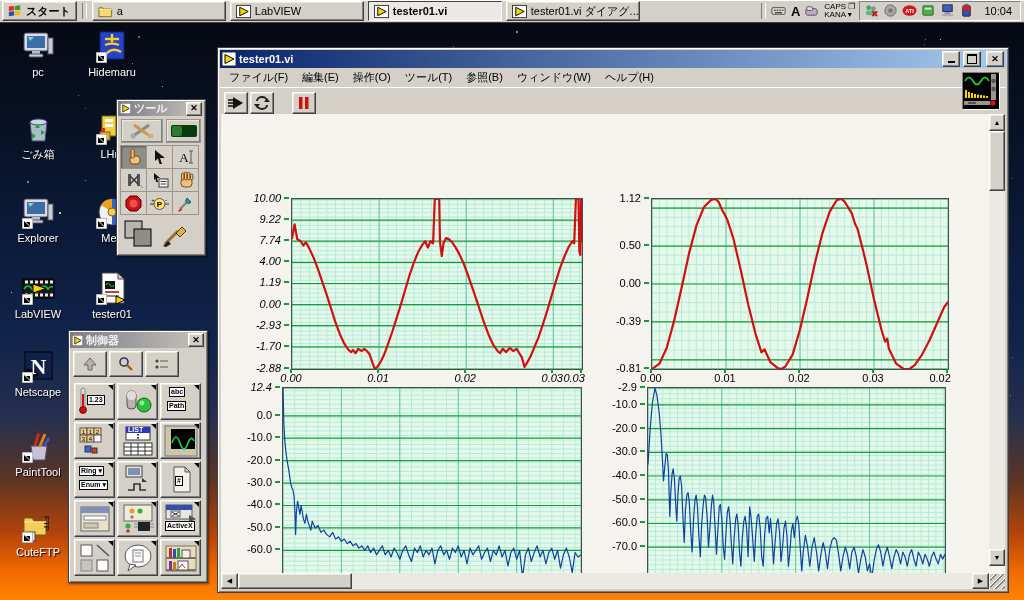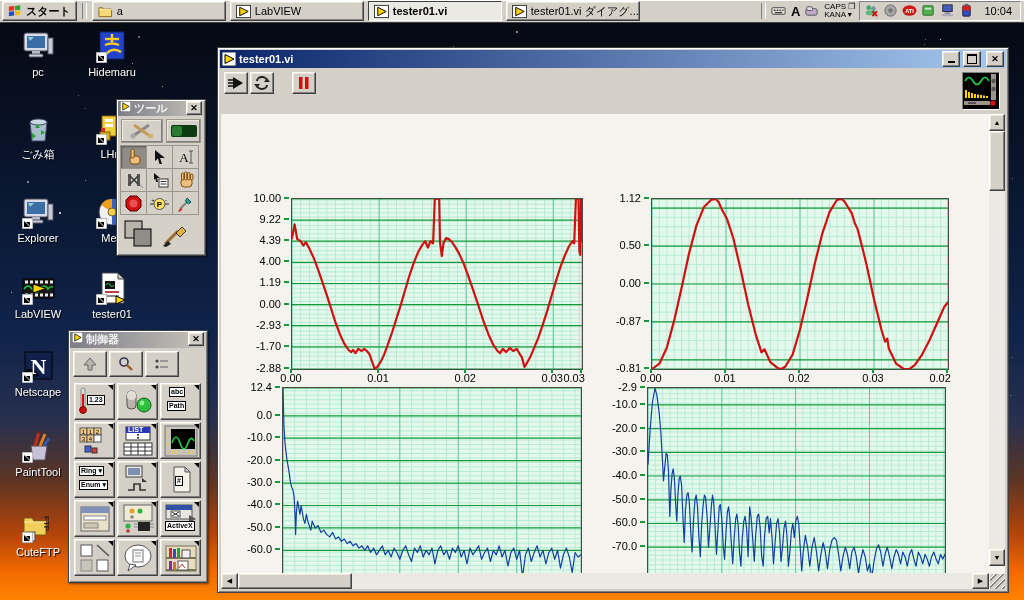--- a/index.html
+++ b/index.html
@@ -27,21 +27,21 @@
   .lbl{pointer-events:none;}
 
   
   .dicon{position:absolute;width:72px;text-align:center;z-index:5;cursor:default;}
   .dicon .img{width:33px;height:33px;margin:0 auto;position:relative;}
   .dicon .cap{margin-top:3px;color:#fff;text-shadow:1px 1px 1px #000;font-size:11px;line-height:12px;}
 
   
   .palette{position:absolute;background:#d4d0c8;border:1px solid #404040;
            box-shadow:inset 1px 1px 0 #fff,inset -1px -1px 0 #808080,1px 1px 2px rgba(0,0,0,.5);z-index:30;padding:1px;}
-  .ptitle{height:15px;display:flex;gap:3px;padding:0 2px;
+  .ptitle{height:15px;display:flex;align-items:center;gap:3px;padding:0 2px;
           background:linear-gradient(90deg,#7d7d88,#c7c4ba);color:#f2f2f2;font-weight:bold;font-size:11px;}
   .ptitle .grow{flex:1;}
   .xbtn{width:14px;height:12px;font-size:9px;font-weight:bold;color:#000;display:flex;align-items:center;justify-content:center;line-height:1;}
   .toolrow{display:flex;gap:3px;padding:3px 3px 1px 3px;}
   .toolgrid{display:grid;grid-template-columns:repeat(3,26px);grid-auto-rows:23px;gap:0;padding:2px 3px;}
   .tool{display:flex;align-items:center;justify-content:center;background:#d4d0c8;border:1px solid #9a968c;margin:-1px 0 0 -1px;}
   .tool.sel{background:#8f8d86;box-shadow:inset 1px 1px 2px #555;}
   .ctoolbar{display:flex;gap:2px;padding:3px;}
   .cbtn{width:32px;height:24px;display:flex;align-items:center;justify-content:center;}
   .tiles{display:grid;grid-template-columns:repeat(3,41px);grid-auto-rows:37px;gap:2px;padding:3px 4px 5px 4px;}
@@ -867,20 +867,29 @@
       </span>
     <span class="t">tester01.vi</span>
     <span class="capbtn bout">
         <span style="width:7px;height:2px;background:#000;margin-top:6px"></span>
       </span>
     <span class="capbtn bout">
         <span style="width:8px;height:7px;border:1px solid #000;border-top-width:2px"></span>
       </span>
     <span class="capbtn bout" style="margin-left:2px">✕</span>
   </div>
+  <div id="lvmenubar">
+      <span>ファイル(F)</span>
+      <span>編集(E)</span>
+      <span>操作(O)</span>
+      <span>ツール(T)</span>
+      <span>参照(B)</span>
+      <span>ウィンドウ(W)</span>
+      <span>ヘルプ(H)</span>
+    </div>
   <div id="lvtoolbar">
     <span class="tbico bout">
         <svg width="16" height="14" viewBox="0 0 16 14">
           <line x1="0" y1="4" x2="5" y2="4" stroke="#000" stroke-width="1.4"></line>
           <line x1="0" y1="7" x2="5" y2="7" stroke="#000" stroke-width="1.4"></line>
           <line x1="0" y1="10" x2="5" y2="10" stroke="#000" stroke-width="1.4"></line>
           <polygon points="5,1 15,7 5,13" fill="#111"></polygon>
         </svg>
       </span>
     <span class="tbico bout">
@@ -915,21 +924,21 @@
           <rect x="17" y="22" width="2" height="3"></rect>
           <rect x="20" y="22.5" width="2" height="2.5"></rect>
           <rect x="23" y="23" width="2" height="2"></rect>
         </g>
       <rect x="1" y="28" width="26" height="4" fill="#9a968c"></rect>
         <rect x="5" y="29" width="8" height="2" fill="#555"></rect>
       <circle cx="30" cy="30" r="2.6" fill="#e01010"></circle>
     </svg>
   </div>
   <div id="panel">
-    <div class="graph" style="left: 20px; top: 84px; width: 340px; height: 186px;">
+    <div class="graph" style="left: 20px; top: 84px; width: 340px; height: 186px; font-style: italic;">
         <div class="plot" style="left: 50px; width: 290px; height: 170px;">
           <svg width="290" height="170">
             <line x1="0.0" y1="0" x2="0.0" y2="170" stroke="#b7ead9" stroke-width="1"></line>
             <line x1="8.7" y1="0" x2="8.7" y2="170" stroke="#b7ead9" stroke-width="1"></line>
             <line x1="17.4" y1="0" x2="17.4" y2="170" stroke="#b7ead9" stroke-width="1"></line>
             <line x1="26.1" y1="0" x2="26.1" y2="170" stroke="#b7ead9" stroke-width="1"></line>
             <line x1="34.8" y1="0" x2="34.8" y2="170" stroke="#b7ead9" stroke-width="1"></line>
             <line x1="43.5" y1="0" x2="43.5" y2="170" stroke="#b7ead9" stroke-width="1"></line>
             <line x1="52.3" y1="0" x2="52.3" y2="170" stroke="#b7ead9" stroke-width="1"></line>
             <line x1="61.0" y1="0" x2="61.0" y2="170" stroke="#b7ead9" stroke-width="1"></line>
@@ -1014,21 +1023,21 @@
             <line x1="0" y1="126.7" x2="290" y2="126.7" stroke="#149a3a" stroke-width="1.2"></line>
             <line x1="0" y1="147.8" x2="290" y2="147.8" stroke="#149a3a" stroke-width="1.2"></line>
             <line x1="0" y1="170.0" x2="290" y2="170.0" stroke="#149a3a" stroke-width="1.2"></line>
             <polyline fill="none" stroke="#d01010" stroke-width="2.2" stroke-linejoin="round" stroke-linecap="round" points="0.0,39.1 2.6,25.3 5.2,40.1 8.7,42.2 11.3,46.5 13.9,43.3 17.4,49.6 21.8,59.1 26.1,70.7 30.5,83.4 34.8,96.1 39.2,109.8 43.5,123.5 47.9,135.2 52.3,144.7 56.6,151.0 59.2,153.1 61.0,151.0 63.6,154.2 66.2,149.9 69.7,152.0 72.3,149.9 74.9,152.0 77.5,155.2 80.1,162.6 82.7,170.0 85.3,167.9 88.8,162.6 92.3,155.2 95.8,145.7 100.2,133.0 104.5,119.3 108.9,105.6 113.2,90.8 117.6,76.0 121.9,63.4 126.3,52.8 130.6,45.4 133.2,42.2 135.9,48.6 138.5,42.2 141.1,44.3 142.8,0.0 147.2,0.0 148.0,43.3 149.8,57.0 151.5,44.3 154.1,39.1 156.8,40.1 160.2,43.3 163.7,48.6 167.2,54.9 171.6,64.4 175.9,76.0 181.1,90.8 186.4,106.6 191.6,122.5 196.8,136.2 201.2,145.7 205.5,152.0 208.1,154.2 210.8,149.9 214.2,153.1 217.7,148.9 221.2,152.0 224.7,149.9 227.3,154.2 229.9,158.4 232.5,167.9 235.1,163.7 238.6,157.3 242.1,148.9 246.5,138.3 250.8,125.7 255.2,111.9 259.5,97.1 263.9,82.4 268.2,68.6 272.6,57.0 276.9,47.5 280.4,42.2 282.2,44.3 283.9,0.0 286.5,0.0 287.4,52.8 288.3,56.0 289.1,0.0 289.6,0.0 290.0,42.2"></polyline>
           </svg>
         </div>
         <span class="ylab" style="left: 0px; width: 40px; text-align: right; top: -6px;">10.00</span>
         <span class="tickh" style="left: 43px; top: -1px;"></span>
         <span class="ylab" style="left: 0px; width: 40px; text-align: right; top: 15.118px;">9.22</span>
         <span class="tickh" style="left: 43px; top: 20.118px;"></span>
-        <span class="ylab" style="left: 0px; width: 40px; text-align: right; top: 36.236px;">4.39</span>
+        <span class="ylab" style="left: 0px; width: 40px; text-align: right; top: 36.236px;">7.74</span>
         <span class="tickh" style="left: 43px; top: 41.236px;"></span>
         <span class="ylab" style="left: 0px; width: 40px; text-align: right; top: 57.354px;">4.00</span>
         <span class="tickh" style="left: 43px; top: 62.354px;"></span>
         <span class="ylab" style="left: 0px; width: 40px; text-align: right; top: 78.472px;">1.19</span>
         <span class="tickh" style="left: 43px; top: 83.472px;"></span>
         <span class="ylab" style="left: 0px; width: 40px; text-align: right; top: 99.5901px;">0.00</span>
         <span class="tickh" style="left: 43px; top: 104.59px;"></span>
         <span class="ylab" style="left: 0px; width: 40px; text-align: right; top: 120.708px;">-2.93</span>
         <span class="tickh" style="left: 43px; top: 125.708px;"></span>
         <span class="ylab" style="left: 0px; width: 40px; text-align: right; top: 141.826px;">-1.70</span>
@@ -1122,21 +1131,21 @@
             <line x1="0" y1="160.9" x2="296" y2="160.9" stroke="#149a3a" stroke-width="1.2"></line>
             <polyline fill="none" stroke="#d01010" stroke-width="2.2" stroke-linejoin="round" stroke-linecap="round" points="0.0,170.0 7.4,164.7 14.8,148.8 22.2,121.4 29.6,88.8 37.0,54.6 44.4,26.6 51.8,8.3 59.2,0.8 63.6,0.0 66.6,3.0 70.3,11.4 72.5,15.2 75.5,21.3 81.4,39.5 88.8,71.3 96.2,105.5 103.6,135.1 109.5,153.3 112.5,150.3 118.4,163.2 125.8,169.2 129.5,170.0 133.2,167.7 140.6,155.6 148.0,130.5 155.4,98.7 162.8,64.5 170.2,34.9 177.6,12.9 185.0,0.8 189.4,0.0 192.4,2.3 199.8,14.4 202.8,24.3 205.7,30.4 210.9,50.8 214.6,66.0 222.0,100.2 229.4,130.5 233.1,142.7 235.3,139.6 236.8,149.5 244.2,164.7 251.6,170.0 257.5,170.0 262.7,166.2 270.1,155.6 277.5,141.2 284.9,124.5 292.3,107.8 296.0,103.2"></polyline>
           </svg>
         </div>
         <span class="ylab" style="left: 0px; width: 40px; text-align: right; top: -6px;">1.12</span>
         <span class="tickh" style="left: 43px; top: -1px;"></span>
         <span class="ylab" style="left: 0px; width: 40px; text-align: right; top: 41.0536px;">0.50</span>
         <span class="tickh" style="left: 43px; top: 46.0536px;"></span>
         <span class="ylab" style="left: 0px; width: 40px; text-align: right; top: 79px;">0.00</span>
         <span class="tickh" style="left: 43px; top: 84px;"></span>
-        <span class="ylab" style="left: 0px; width: 40px; text-align: right; top: 116.946px;">-0.87</span>
+        <span class="ylab" style="left: 0px; width: 40px; text-align: right; top: 116.946px;">-0.39</span>
         <span class="tickh" style="left: 43px; top: 121.946px;"></span>
         <span class="ylab" style="left: 0px; width: 40px; text-align: right; top: 164px;">-0.81</span>
         <span class="tickh" style="left: 43px; top: 169px;"></span>
         <span class="xlab" style="left: 50px; top: 174px; transform: translateX(-50%);">0.00</span>
         <span class="tickv" style="left: 49px; top: 171px;"></span>
         <span class="xlab" style="left: 124px; top: 174px; transform: translateX(-50%);">0.01</span>
         <span class="tickv" style="left: 123px; top: 171px;"></span>
         <span class="xlab" style="left: 198px; top: 174px; transform: translateX(-50%);">0.02</span>
         <span class="tickv" style="left: 197px; top: 171px;"></span>
         <span class="xlab" style="left: 272px; top: 174px; transform: translateX(-50%);">0.03</span>
@@ -1227,21 +1236,21 @@
             <line x1="0" y1="50.2" x2="298" y2="50.2" stroke="#149a3a" stroke-width="1.2"></line>
             <line x1="0" y1="72.6" x2="298" y2="72.6" stroke="#149a3a" stroke-width="1.2"></line>
             <line x1="0" y1="95.1" x2="298" y2="95.1" stroke="#149a3a" stroke-width="1.2"></line>
             <line x1="0" y1="117.5" x2="298" y2="117.5" stroke="#149a3a" stroke-width="1.2"></line>
             <line x1="0" y1="139.9" x2="298" y2="139.9" stroke="#149a3a" stroke-width="1.2"></line>
             <line x1="0" y1="162.3" x2="298" y2="162.3" stroke="#149a3a" stroke-width="1.2"></line>
             <line x1="0" y1="191.0" x2="298" y2="191.0" stroke="#149a3a" stroke-width="1.2"></line>
             <polyline fill="none" stroke="#1040a0" stroke-width="1.2" stroke-linejoin="round" stroke-linecap="round" points="0.0,0.0 0.9,36.8 1.8,52.5 2.9,63.7 4.1,72.6 5.3,79.4 6.4,86.1 7.6,95.1 8.8,99.5 9.9,101.8 11.1,108.5 12.0,126.4 12.6,146.6 13.4,124.2 14.6,113.0 15.8,119.7 16.9,126.4 18.1,117.5 19.3,124.2 20.4,130.9 21.9,135.4 23.4,126.4 24.8,133.2 26.3,137.6 27.8,142.1 29.2,133.2 32.1,139.9 35.1,137.6 38.0,144.4 40.9,142.1 43.8,146.6 46.7,148.9 49.7,144.4 52.6,151.1 55.5,148.9 58.4,153.3 61.3,151.1 64.3,155.6 67.2,153.3 70.1,157.8 73.0,155.6 76.0,160.1 78.9,157.8 81.8,162.3 84.7,157.8 87.6,164.5 90.6,160.1 93.5,166.8 96.4,162.3 99.3,157.8 102.2,166.8 105.2,162.3 108.1,169.0 111.0,160.1 113.9,164.5 116.8,171.3 119.8,162.3 122.7,157.8 125.6,166.8 128.5,173.5 131.5,160.1 134.4,164.5 137.3,157.8 140.2,169.0 143.1,162.3 146.1,166.8 149.0,160.1 151.9,175.8 154.8,162.3 157.7,157.8 160.7,166.8 163.6,162.3 166.5,171.3 169.4,160.1 172.4,164.5 175.3,157.8 178.2,169.0 181.1,162.3 184.0,175.8 187.0,160.1 189.9,166.8 192.8,162.3 195.7,157.8 198.6,171.3 201.6,164.5 204.5,160.1 207.4,173.5 210.3,162.3 213.3,166.8 216.2,157.8 219.1,169.0 222.0,162.3 224.9,178.0 227.9,164.5 230.8,160.1 233.7,171.3 236.6,162.3 239.5,189.2 242.5,166.8 245.4,160.1 248.3,173.5 251.2,164.5 254.1,157.8 257.1,169.0 260.0,162.3 262.9,175.8 265.8,164.5 268.8,160.1 271.7,171.3 274.6,162.3 277.5,180.2 280.4,166.8 283.4,160.1 286.3,169.0 289.2,184.7 292.1,164.5 295.0,169.0 298.0,166.8"></polyline>
           </svg>
         </div>
-        <span class="ylab" style="left: 0px; width: 40px; text-align: right; top: -6px;">12.4</span>
+        <span class="ylab" style="left: 0px; width: 40px; text-align: right; top: -6px; font-style: italic;">12.4</span>
         <span class="tickh" style="left: 43px; top: -1px;"></span>
         <span class="ylab" style="left: 0px; width: 40px; text-align: right; top: 21.7981px;">0.0</span>
         <span class="tickh" style="left: 43px; top: 26.7981px;"></span>
         <span class="ylab" style="left: 0px; width: 40px; text-align: right; top: 44.216px;">-10.0</span>
         <span class="tickh" style="left: 43px; top: 49.216px;"></span>
         <span class="ylab" style="left: 0px; width: 40px; text-align: right; top: 66.6338px;">-20.0</span>
         <span class="tickh" style="left: 43px; top: 71.6338px;"></span>
         <span class="ylab" style="left: 0px; width: 40px; text-align: right; top: 89.0516px;">-30.0</span>
         <span class="tickh" style="left: 43px; top: 94.0516px;"></span>
         <span class="ylab" style="left: 0px; width: 40px; text-align: right; top: 111.469px;">-40.0</span>

